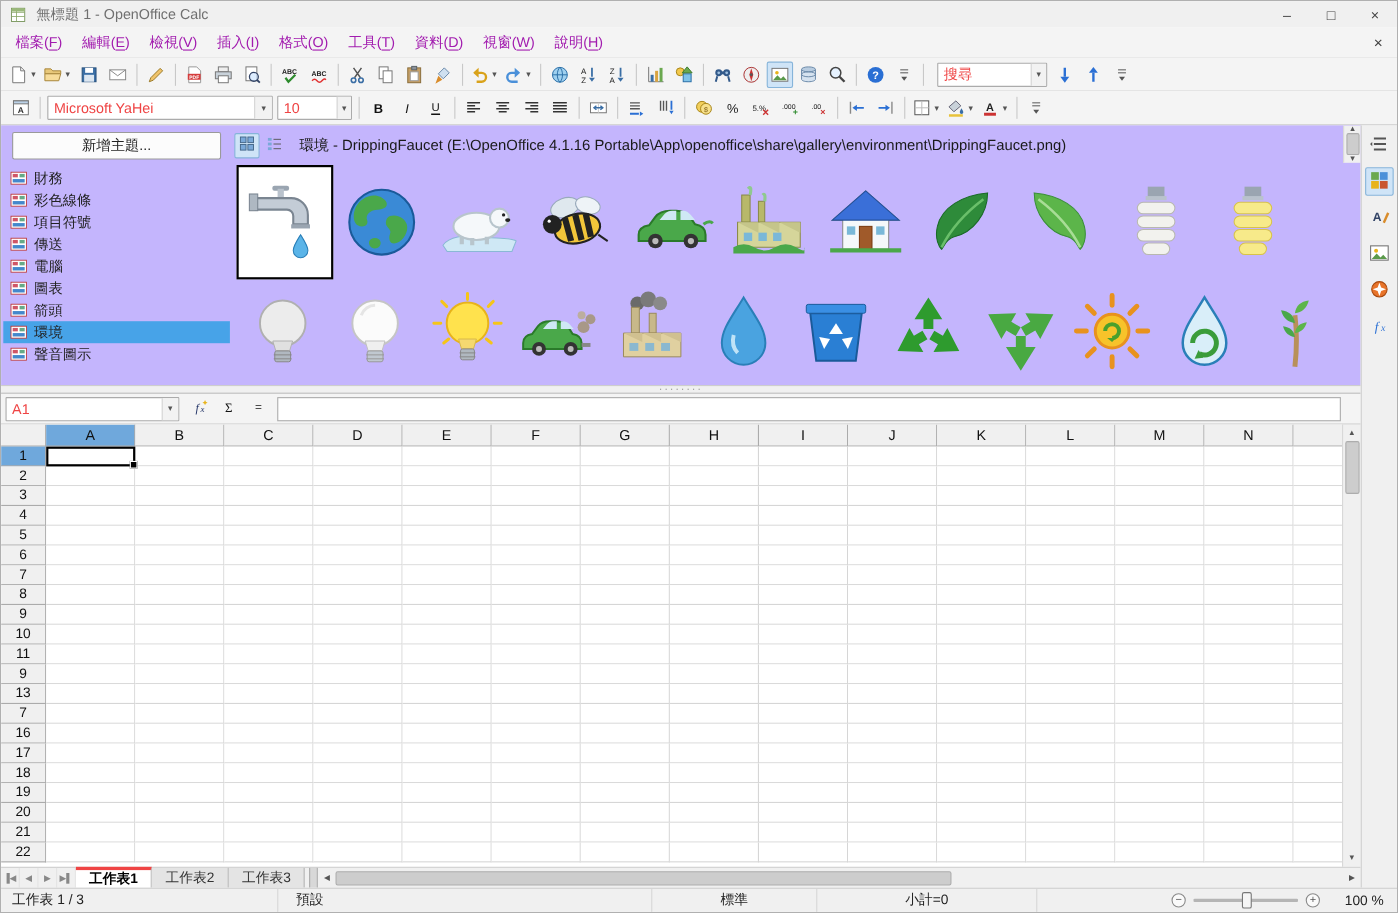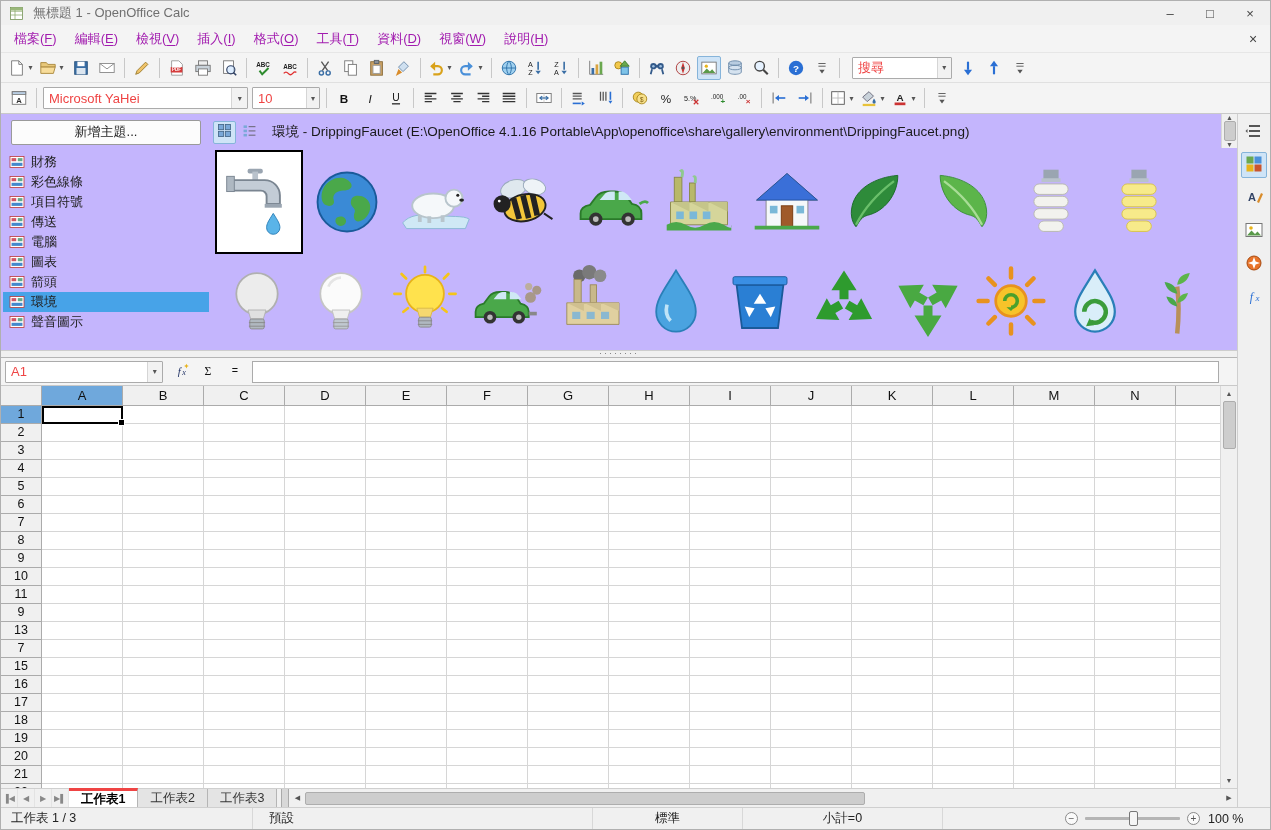--- a/index.html
+++ b/index.html
@@ -108,21 +108,21 @@
 .sb-cell{height:100%;display:flex;align-items:center;border-right:1px solid #d8d8d8;padding:0 10px}
 .sb1{width:252px}
 .sb2{width:340px;padding-left:16px}
 .sb3{width:150px;justify-content:center}
 .sb4{width:200px;justify-content:center}
 .sb-zoom{flex:1;display:flex;align-items:center;justify-content:flex-end;gap:7px;padding-right:8px;border-right:none}
 .zbtn{width:13px;height:13px;border:1px solid #8a8a8a;border-radius:50%;display:flex;align-items:center;justify-content:center;font-size:10px;line-height:10px;color:#555;background:#fafafa}
 .ztrack{width:95px;height:3px;background:#b5b5b5;position:relative;border-radius:1px}
 .znotch{position:absolute;left:50%;top:-4px;width:1px;height:11px;background:#8a8a8a}
 .zthumb{position:absolute;left:46%;top:-6px;width:9px;height:15px;background:#f5f5f5;border:1px solid #777;border-radius:2px}
-.sb-zoomtxt{width:62px;text-align:left;padding-right:12px}
+.sb-zoomtxt{width:62px;text-align:right;padding-right:12px}
 
 .sidebar{width:33px;flex:0 0 33px;background:#f0f0f0;border-left:1px solid #cfcfcf;display:flex;flex-direction:column;align-items:center;padding-top:5px;gap:7px}
 .sbtn{width:26px;height:26px;display:flex;align-items:center;justify-content:center;border:1px solid transparent;border-radius:2px}
 .sbtn svg{width:20px;height:20px}
 .sbtn.pressed{background:#cfe4f7;border-color:#86b4da}
 </style>
 </head>
 <body>
 
 <div class="app">
@@ -1329,38 +1329,20 @@
               <div class="cell"></div>
               <div class="cell"></div>
               <div class="cell"></div>
               <div class="cell"></div>
               <div class="cell"></div>
               <div class="cell"></div>
               <div class="cell"></div>
               <div class="cell fill"></div>
             </div>
             <div class="grow">
-              <div class="row-h">15</div>
-              <div class="cell"></div>
-              <div class="cell"></div>
-              <div class="cell"></div>
-              <div class="cell"></div>
-              <div class="cell"></div>
-              <div class="cell"></div>
-              <div class="cell"></div>
-              <div class="cell"></div>
-              <div class="cell"></div>
-              <div class="cell"></div>
-              <div class="cell"></div>
-              <div class="cell"></div>
-              <div class="cell"></div>
-              <div class="cell"></div>
-              <div class="cell fill"></div>
-            </div>
-            <div class="grow">
               <div class="row-h">16</div>
               <div class="cell"></div>
               <div class="cell"></div>
               <div class="cell"></div>
               <div class="cell"></div>
               <div class="cell"></div>
               <div class="cell"></div>
               <div class="cell"></div>
               <div class="cell"></div>
               <div class="cell"></div>

